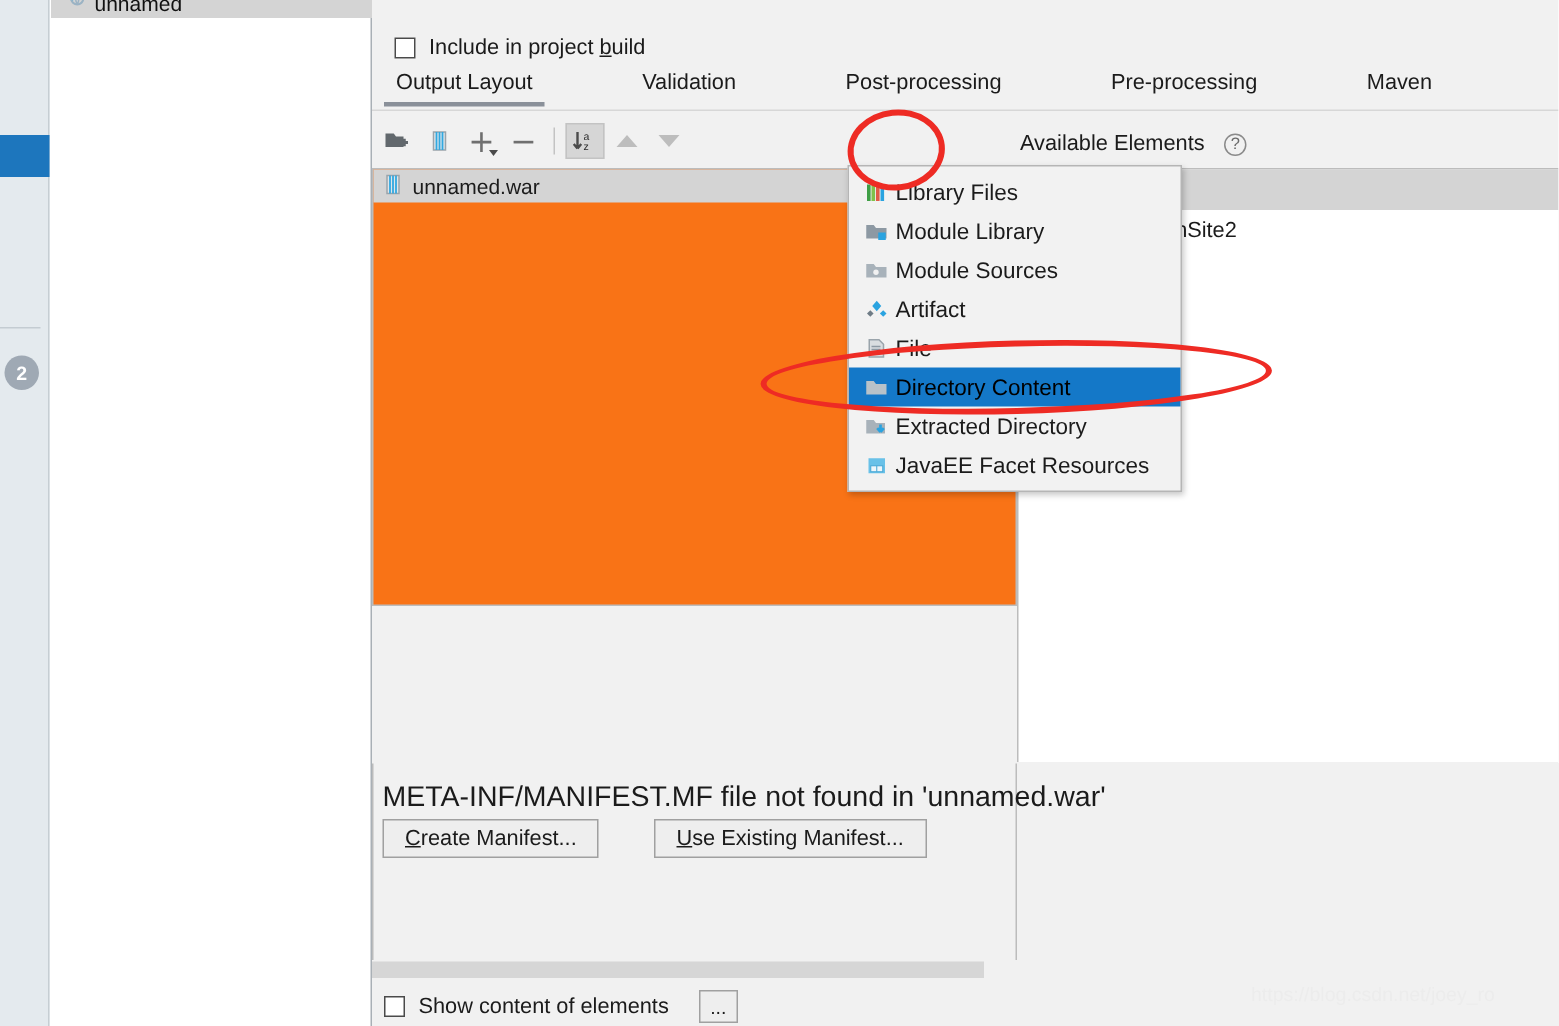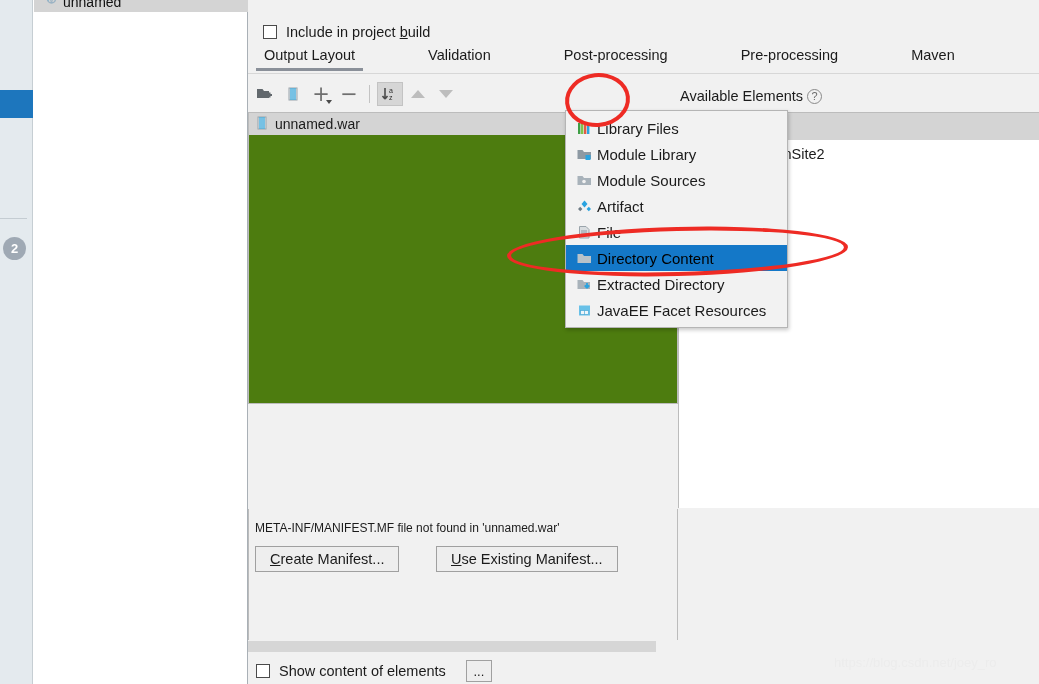--- a/index.html
+++ b/index.html
@@ -115,34 +115,34 @@
   }
   .tri-dn {
     width: 0; height: 0;
     border-left: 7px solid transparent; border-right: 7px solid transparent;
     border-top: 8px solid #bdbdbd;
   }
 
   
   .tree {
     position: absolute; left: 0; top: 112px; width: 430px; height: 292px;
-    background: #4d7c0f;
+    background: #f97316;
     border: 1px solid #bcbcbc; border-top: 1px solid #bcbcbc;
   }
   .tree-row-sel {
     position: absolute; left: 0; top: 0; width: 430px; height: 22px;
     background: #d4d4d4;
     display: flex; align-items: center; gap: 6px; padding-left: 6px;
     font-size: 14px; overflow: hidden; white-space: nowrap;
   }
 
   
   .avail-hdr {
     position: absolute; left: 430px; top: 80px; width: 361px; height: 32px;
-    display: flex; align-items: center; gap: 4px; padding-left: 2px;
+    display: flex; align-items: center; gap: 13px; padding-left: 2px;
     font-size: 14.5px;
   }
   .help-ico {
     width: 15px; height: 15px; border-radius: 50%;
     border: 1px solid #8a8a8a; color: #6a6a6a;
     font-size: 11px; line-height: 13px; text-align: center;
     flex: none;
   }
   .avail {
     position: absolute; left: 430px; top: 112px; width: 361px; height: 396px;
@@ -158,21 +158,21 @@
     color: #8b8b8b; font-size: 14px; width: 12px; text-align: center; flex: none;
   }
 
   
   .manifest {
     position: absolute; left: 0; top: 509px; width: 430px; height: 131px;
     background: #f1f1f1; border-left: 1px solid #bcbcbc;
     border-right: 1px solid #bcbcbc;
   }
   .manifest-txt {
-    position: absolute; left: 6px; top: 12px; font-size: 12px; color: #1b1b1b;
+    position: absolute; left: 6px; top: 12px; font-size: 19px; color: #1b1b1b;
     white-space: nowrap;
   }
   .btn {
     position: absolute; top: 37px; height: 26px;
     background: #eeeeee; border: 1px solid #a0a0a0;
     font-size: 14.5px; color: #1b1b1b;
     display: flex; align-items: center; justify-content: center;
     padding: 0 14px;
   }
   #btn-create { left: 6px; }

